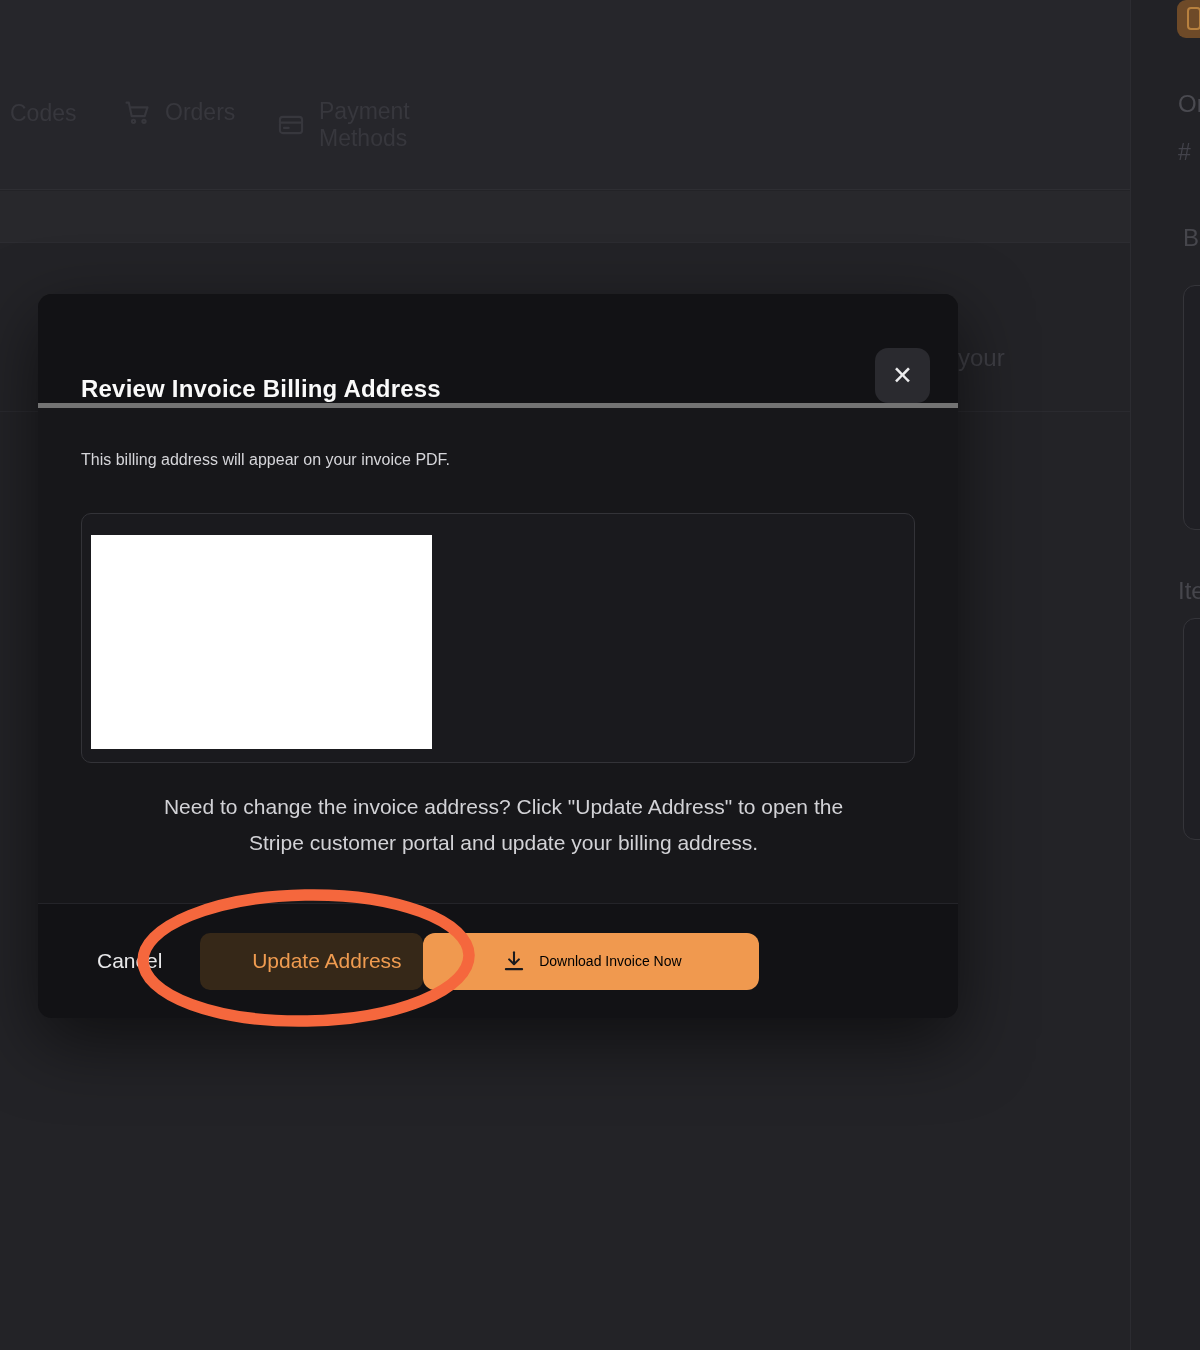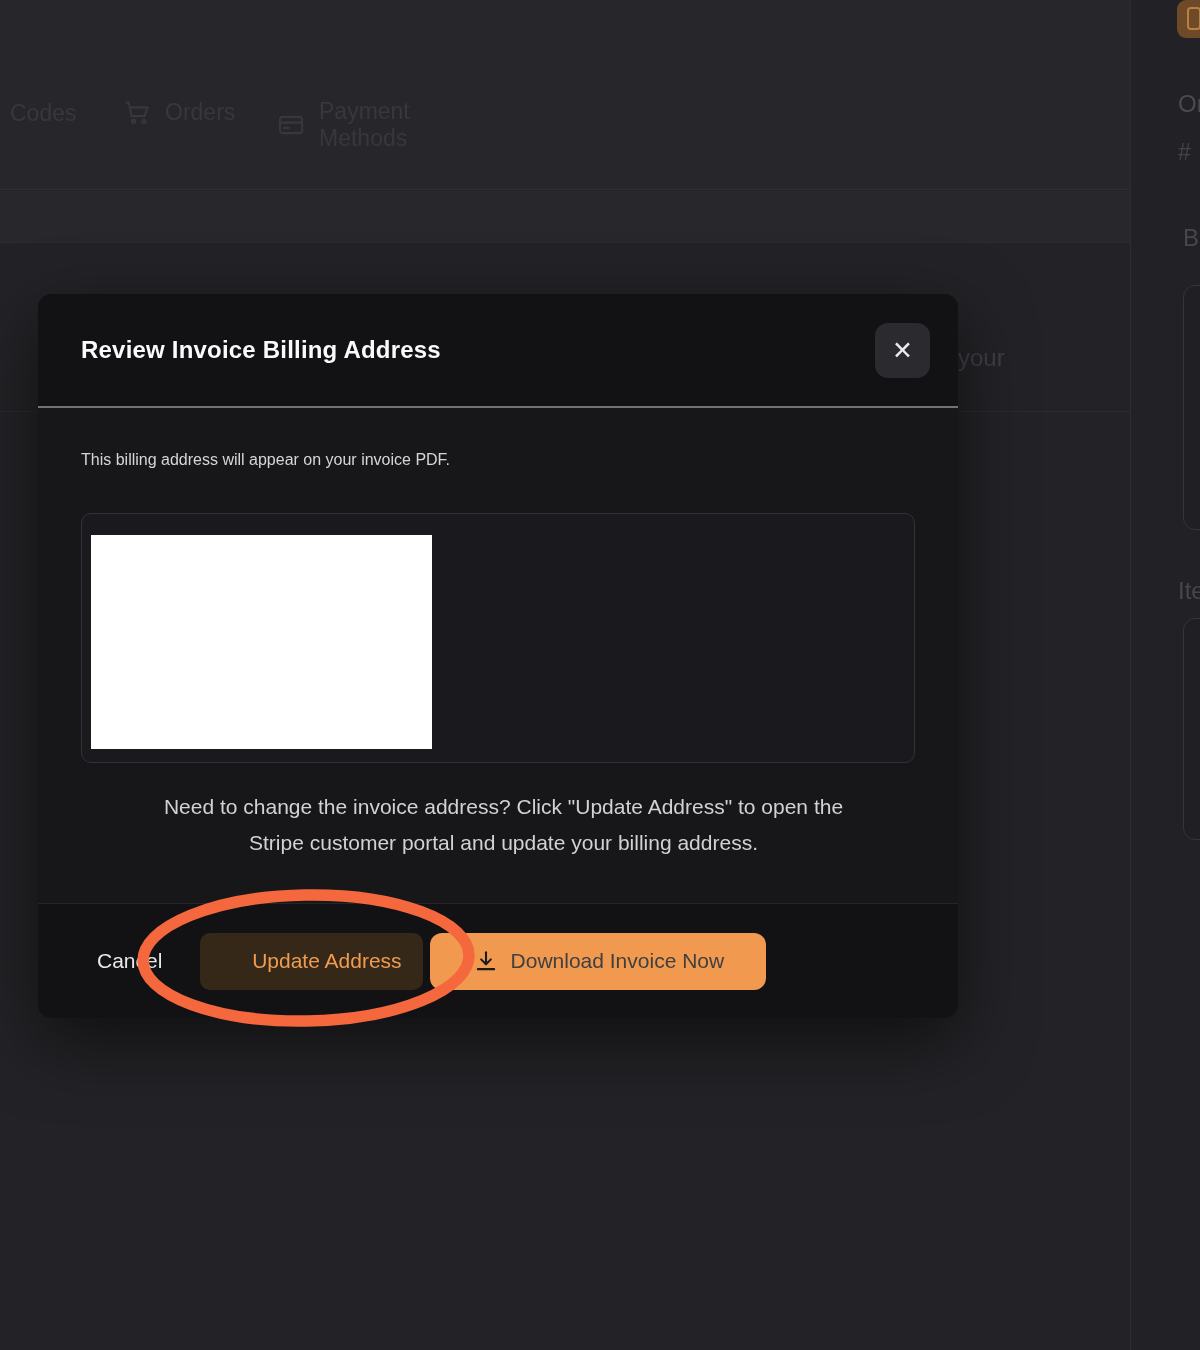--- a/index.html
+++ b/index.html
@@ -58,23 +58,23 @@
     border:2px solid #b8813f; border-radius:4px;
   }
   
   .modal {
     position:absolute; left:38px; top:294px; width:920px; height:724px;
     background:#17171a; border-radius:14px;
     box-shadow:0 24px 70px rgba(0,0,0,.55);
   }
   .modal-header {
     position:absolute; left:0; top:0; width:100%; height:114px;
-    background:#121215; border-bottom:2px solid #737373;
+    background:#121215; border-bottom:5px solid #737373;
     border-radius:14px 14px 0 0;
-    display:flex; align-items:center; justify-content:space-between;
+    display:flex; align-items:flex-end; justify-content:space-between;
     padding:0 28px 0 43px;
   }
   .modal-title { font-size:24px; font-weight:700; color:#fafafa; letter-spacing:.2px; }
   .close-btn {
     width:55px; height:55px; border-radius:13px; background:#2a2a2f;
     border:none; color:#ececee; font-size:25px; line-height:1;
     display:flex; align-items:center; justify-content:center; cursor:pointer;
     font-family:"Liberation Sans", sans-serif;
   }
   .modal-desc {
@@ -102,22 +102,22 @@
     background:none; border:none; color:#e8e8ea; font-size:21px;
     margin-right:38px; cursor:pointer; font-family:"Liberation Sans", sans-serif;
   }
   .update-btn {
     width:223px; height:57px; border:none; border-radius:10px;
     background:#362818; color:#ef9b50; font-size:21px; cursor:pointer;
     font-family:"Liberation Sans", sans-serif;
     padding-left:30px;
   }
   .download-btn {
-    margin-left:7px; width:336px; height:57px; border:none; border-radius:12px;
-    background:#f0994f; color:#404040; font-size:21px; cursor:pointer;
+    width:336px; height:57px; border:none; border-radius:12px;
+    background:#f0994f; color:#000000; font-size:14px; cursor:pointer;
     display:flex; align-items:center; justify-content:center; gap:12px;
     font-family:"Liberation Sans", sans-serif;
   }
   .download-btn svg { display:block; }
   
   .annotation {
     position:absolute; left:130px; top:882px; width:352px; height:150px;
     pointer-events:none; transform:rotate(-1deg);
   }
 </style>

